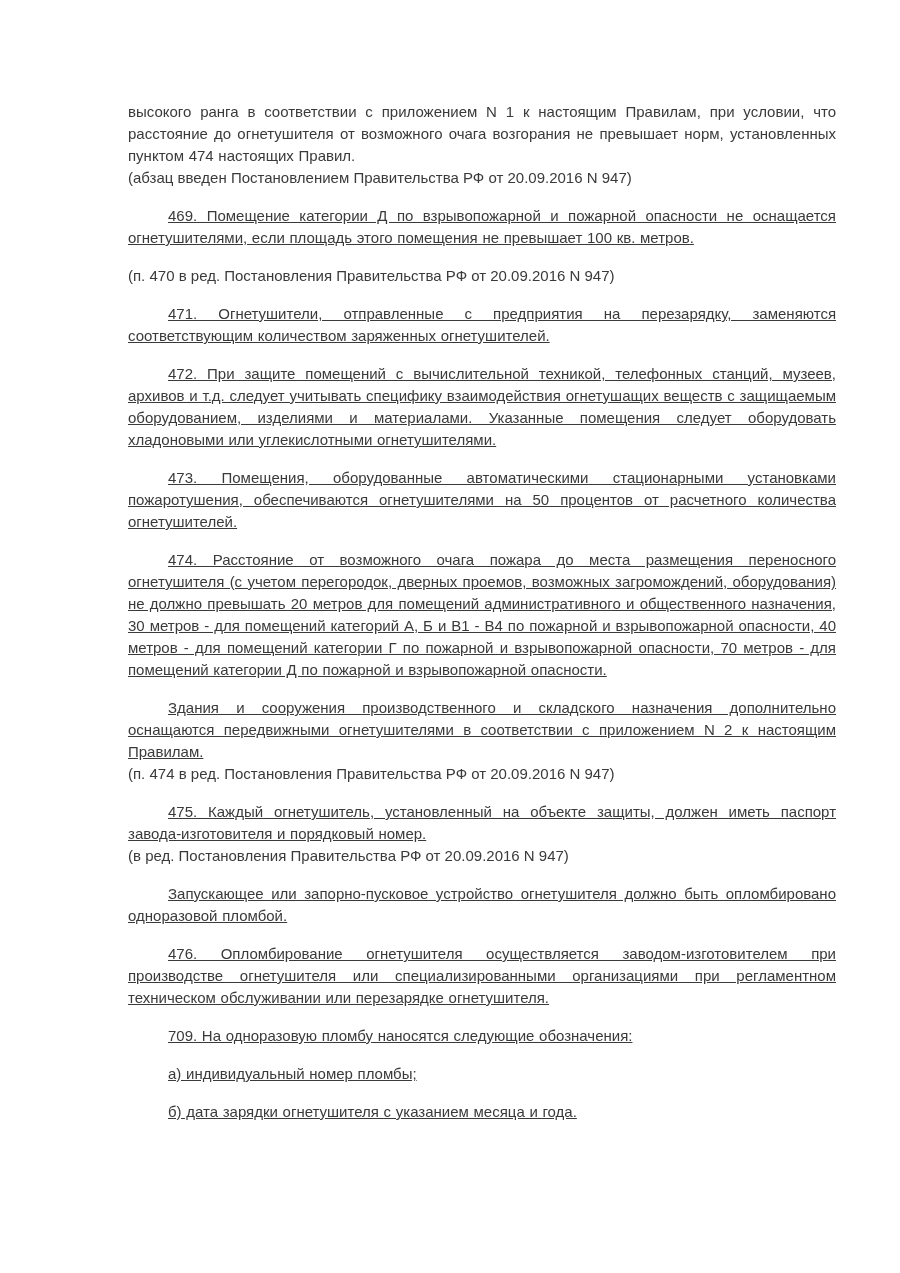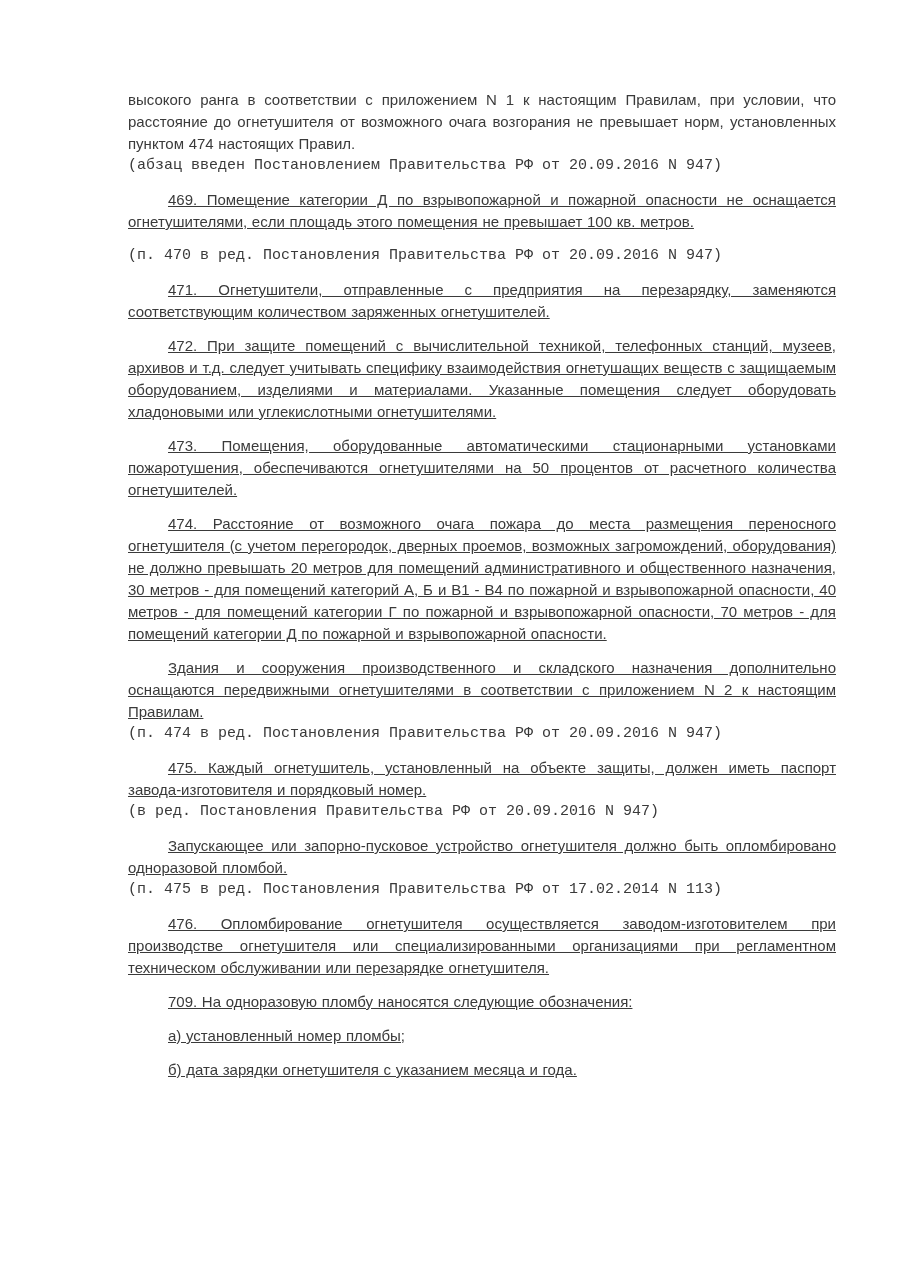--- a/index.html
+++ b/index.html
@@ -18,38 +18,37 @@
     line-height: 22px;
     color: #3a3a3a;
   }
   .content {
     position: absolute;
     left: 128px;
     top: 85px;
     width: 708px;
   }
   .pblock {
-    margin: 4px 0 12px 0;
+    margin: 16px 0 12px 0;
   }
   .pblock p {
     margin: 0;
     padding: 0;
   }
   .para {
     text-align: justify;
     text-align-last: left;
     word-spacing: 0.5px;
   }
   .para.indent {
     text-indent: 40px;
     text-decoration: underline;
   }
   .note {
     text-align: left;
-    font-family: Liberation Mono, monospace;
   }
 </style>
 </head>
 <body>
 
 <div class="page">
   <div class="content">
 
     <div class="pblock">
       <p class="para">высокого ранга в соответствии с приложением N 1 к настоящим Правилам, при условии, что расстояние до огнетушителя от возможного очага возгорания не превышает норм, установленных пунктом 474 настоящих Правил.</p>
@@ -85,33 +84,32 @@
       <p class="note">(п. 474 в ред. Постановления Правительства РФ от 20.09.2016 N 947)</p>
     </div>
 
     <div class="pblock">
       <p class="para indent">475. Каждый огнетушитель, установленный на объекте защиты, должен иметь паспорт завода-изготовителя и порядковый номер.</p>
       <p class="note">(в ред. Постановления Правительства РФ от 20.09.2016 N 947)</p>
     </div>
 
     <div class="pblock">
       <p class="para indent">Запускающее или запорно-пусковое устройство огнетушителя должно быть опломбировано одноразовой пломбой.</p>
-      <p class="note">(п. 475 в ред. Постановления Правительства РФ от 17.02.2014 N 113)</p>
     </div>
 
     <div class="pblock">
       <p class="para indent">476. Опломбирование огнетушителя осуществляется заводом-изготовителем при производстве огнетушителя или специализированными организациями при регламентном техническом обслуживании или перезарядке огнетушителя.</p>
     </div>
 
     <div class="pblock">
       <p class="para indent">709. На одноразовую пломбу наносятся следующие обозначения:</p>
     </div>
 
     <div class="pblock">
-      <p class="para indent">а) установленный номер пломбы;</p>
+      <p class="para indent">а) индивидуальный номер пломбы;</p>
     </div>
 
     <div class="pblock">
       <p class="para indent">б) дата зарядки огнетушителя с указанием месяца и года.</p>
     </div>
 
   </div>
 </div>
 
 </body></html>

